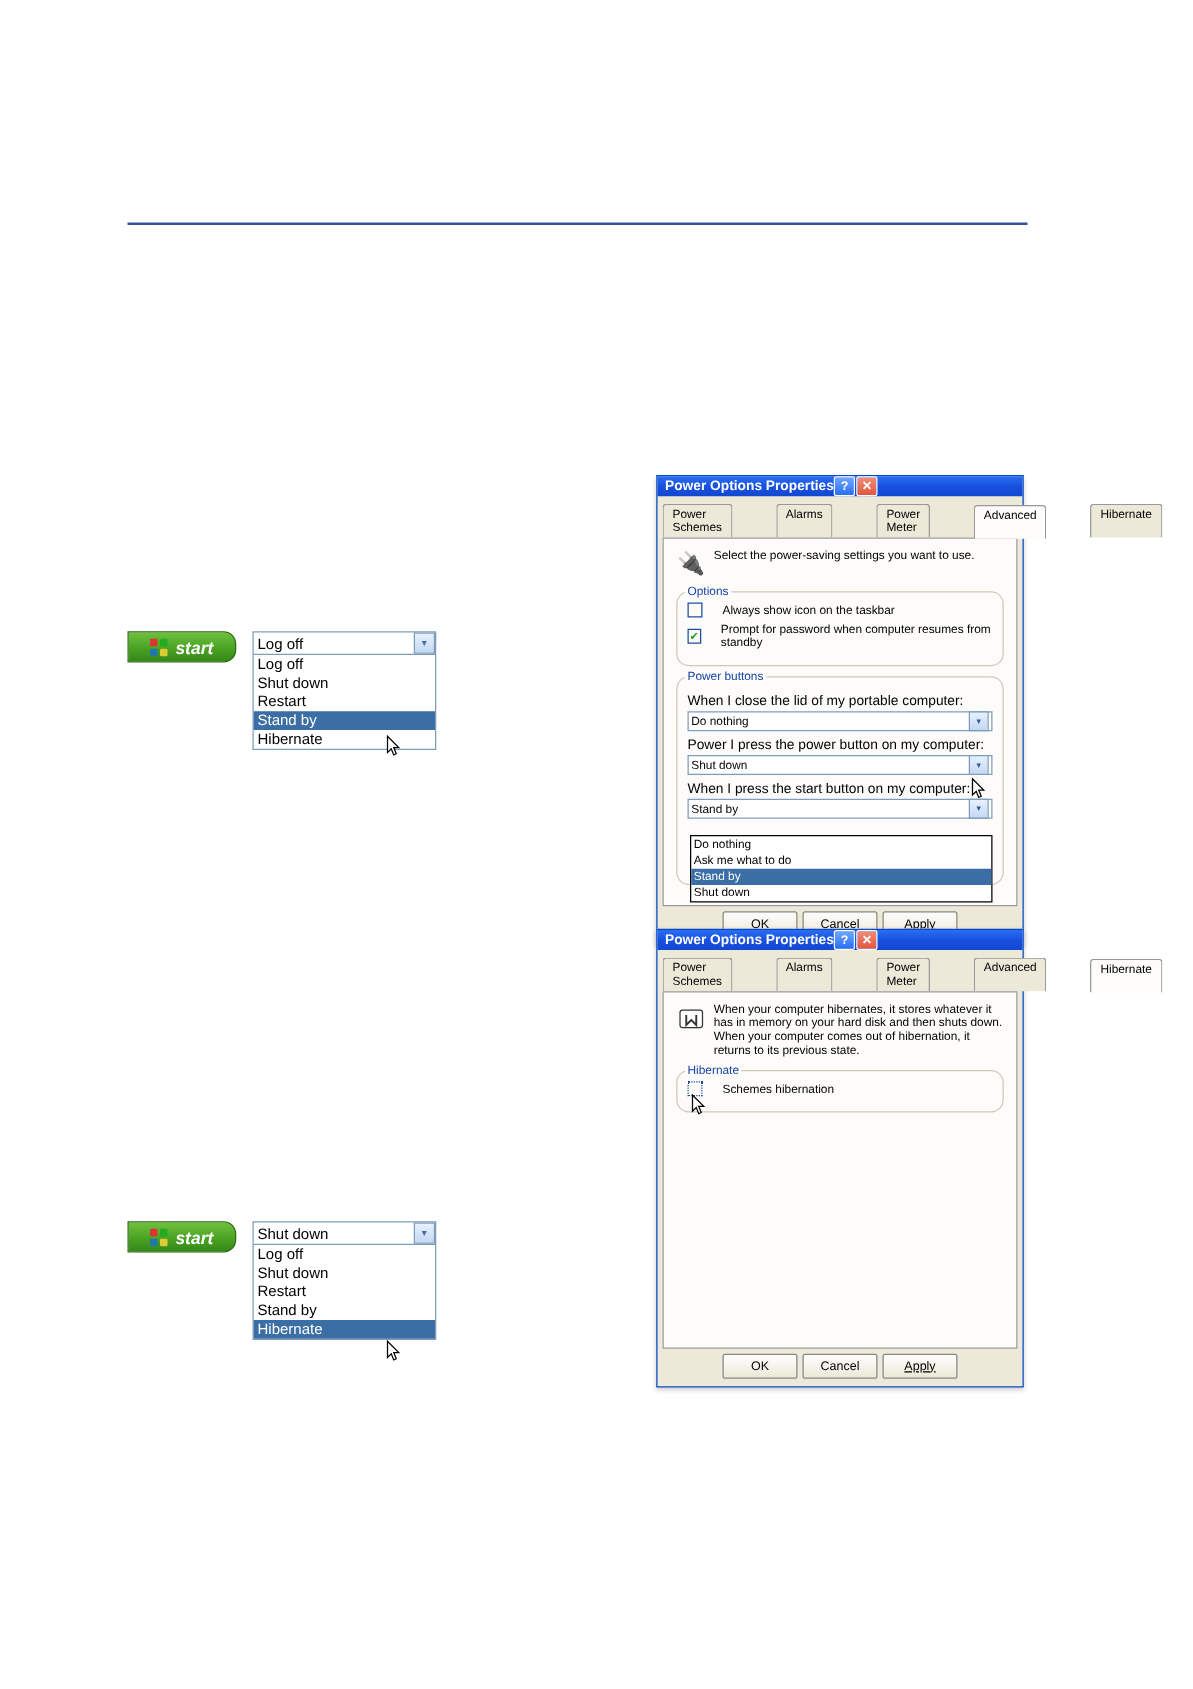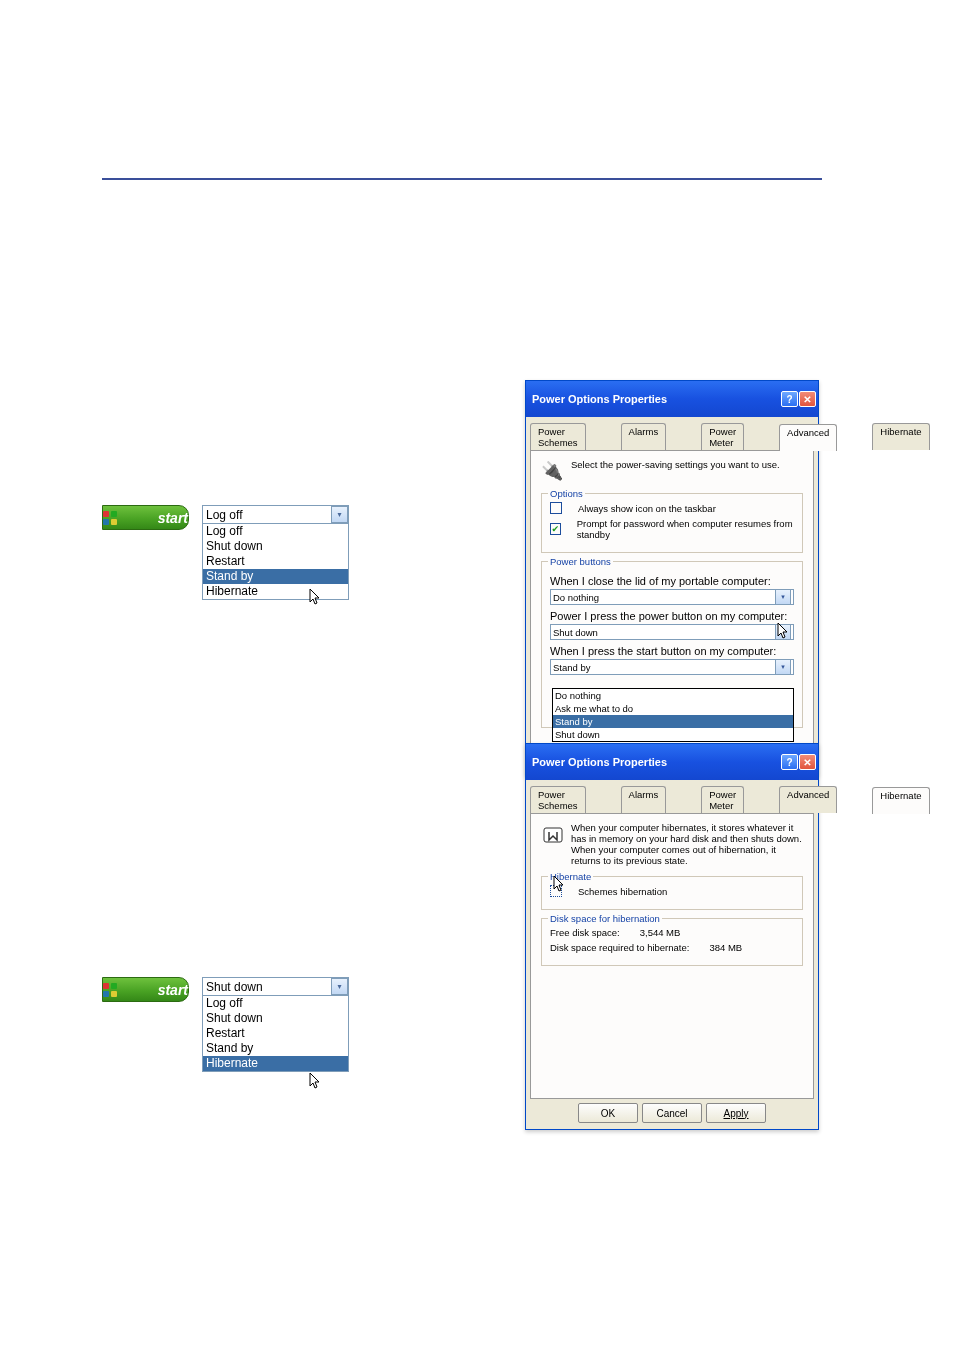--- a/index.html
+++ b/index.html
@@ -29,21 +29,21 @@
     height: 23px;
     background: linear-gradient(to bottom, #6ec13d 0%, #4aa324 55%, #348817 100%);
     border-radius: 0 10px 10px 0;
     border: 1px solid #2b6b11;
     color: #fff;
     font-style: italic;
     font-weight: bold;
     font-size: 14px;
     display: flex;
     align-items: center;
-    justify-content: space-between;
+    justify-content: center;
     gap: 4px;
   }
   .start-btn .svglogo {
     display: inline-block;
     width: 16px;
     height: 14px;
     position: relative;
   }
   .xp-logo { position: absolute; width: 6px; height: 6px; border-radius: 1px; }
   .xp-logo.r { background:#d33; left:0; top:0; }
@@ -101,28 +101,28 @@
   
   .dialog {
     position: absolute;
     width: 292px;
     background: #ece9d8;
     border: 1px solid #0048c8;
     font-size: 10px;
     box-shadow: 0 2px 4px rgba(0,0,0,0.2);
   }
   .titlebar {
-    height: 36px;
+    height: 16px;
     background: linear-gradient(to bottom, #2a6ef2 0%, #1851e0 50%, #1347d0 100%);
     color: #fff;
     font-weight: bold;
     font-size: 11px;
     display: flex;
     align-items: center;
-    justify-content: space-between;
+    justify-content: flex-start;
     padding: 0 2px 0 6px;
   }
   .titlebar .tbtns {
     display: flex;
     gap: 1px;
   }
   .titlebar .tbtn {
     width: 15px;
     height: 14px;
     display: flex;
@@ -171,21 +171,21 @@
     margin-bottom: 10px;
   }
   .icon-batt {
     width: 24px;
     height: 24px;
     display:flex; align-items:center; justify-content:center;
     font-size:18px;
   }
   .grp {
     border: 1px solid #d0c8b8;
-    border-radius: 0;
+    border-radius: 10px;
     margin-bottom: 8px;
     padding: 8px 8px 8px 8px;
     position: relative;
   }
   .grp .lgnd {
     position: absolute;
     top: -6px;
     left: 6px;
     background: #fdfcfb;
     font-size: 9.5px;
@@ -433,31 +433,20 @@
         </span>
         <span style="line-height:11px;">When your computer hibernates, it stores whatever it has in memory on your hard disk and then shuts down. When your computer comes out of hibernation, it returns to its previous state.</span>
       </div>
       <div class="grp">
         <span class="lgnd">Hibernate</span>
         <div class="chk">
           <span class="box" style="border-style:dotted;"></span>
           <span>Schemes hibernation</span>
         </div>
       </div>
-      <div class="grp">
-        <span class="lgnd">Disk space for hibernation</span>
-        <div class="kv">
-          <span>Free disk space:</span>
-          <span>3,544 MB</span>
-        </div>
-        <div class="kv">
-          <span>Disk space required to hibernate:</span>
-          <span>384 MB</span>
-        </div>
-      </div>
     </div>
     <div class="dlg-buttons">
       <div class="btn">OK</div>
       <div class="btn">Cancel</div>
       <div class="btn">
           <span class="u">Apply</span>
         </div>
     </div>
   </div>
   <span class="cursor" style="left:552px; top:875px;">

